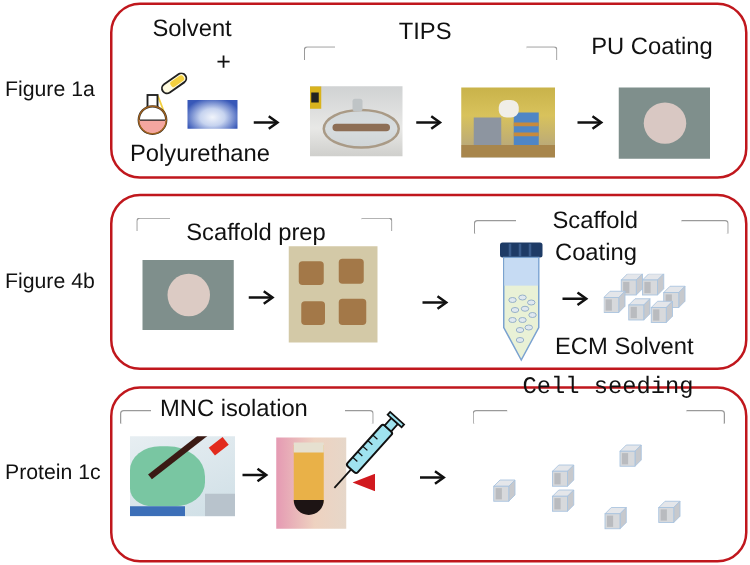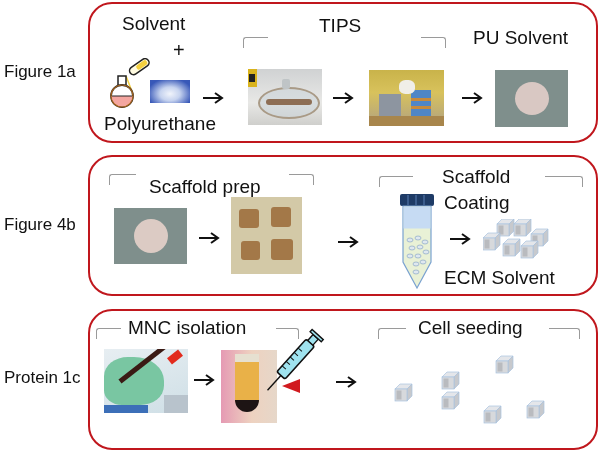--- a/index.html
+++ b/index.html
@@ -84,21 +84,21 @@
   <div class="abs" style="left:42px;top:28px;width:20px;height:3px;background:#c78a3c;"></div>
   <div class="abs" style="left:42px;top:36px;width:20px;height:3px;background:#c78a3c;"></div>
   <div class="abs" style="left:30px;top:10px;width:16px;height:14px;background:#f0eee8;border-radius:40%;"></div>
   <div class="abs" style="left:0;top:46px;width:75px;height:10px;background:#a8864c;"></div>
 </div>
 
 <svg class="arrow" style="left:461px;top:92px;" viewBox="0 0 22 12">
     <use href="#arr"></use>
   </svg>
 
-<div class="txt" style="left:473px;top:28px;">PU Solvent</div>
+<div class="txt" style="left:473px;top:28px;">PU Coating</div>
 <div class="photo" style="left:495px;top:70px;width:73px;height:57px;background:#7f8f8c;">
   <div class="abs" style="left:20px;top:12px;width:34px;height:33px;border-radius:50%;background:#d9c8c3;"></div>
 </div>
 
 <div class="panel" style="left:88px;top:155px;width:510px;height:141px;"></div>
 
 <div class="bracket l" style="left:109px;top:174px;width:26px;"></div>
 <div class="txt" style="left:149px;top:177px;">Scaffold prep</div>
 <div class="bracket r" style="left:289px;top:174px;width:24px;"></div>
 
@@ -202,21 +202,21 @@
 </svg>
 <svg class="abs" style="left:282px;top:379px;" width="18" height="14" viewBox="0 0 18 14">
   <polygon points="0,7 18,0 18,14" fill="#d11a1f"></polygon>
 </svg>
 
 <svg class="arrow" style="left:335px;top:376px;" viewBox="0 0 22 12">
     <use href="#arr"></use>
   </svg>
 
 <div class="bracket l" style="left:378px;top:328px;width:27px;"></div>
-<div class="txt" style="left:418px;top:318px;">Cell seeding</div>
+<div class="txt" style="left:418px;top:300px;font-family:Liberation Mono, monospace;">Cell seeding</div>
 <div class="bracket r" style="left:549px;top:328px;width:30px;"></div>
 
 <svg class="abs" style="left:390px;top:352px;" width="160" height="72" viewBox="0 0 160 72">
   <use href="#cube" x="5" y="32"></use>
   <use href="#cube" x="52" y="20"></use>
   <use href="#cube" x="52" y="40"></use>
   <use href="#cube" x="106" y="4"></use>
   <use href="#cube" x="94" y="54"></use>
   <use href="#cube" x="137" y="49"></use>
 </svg>

